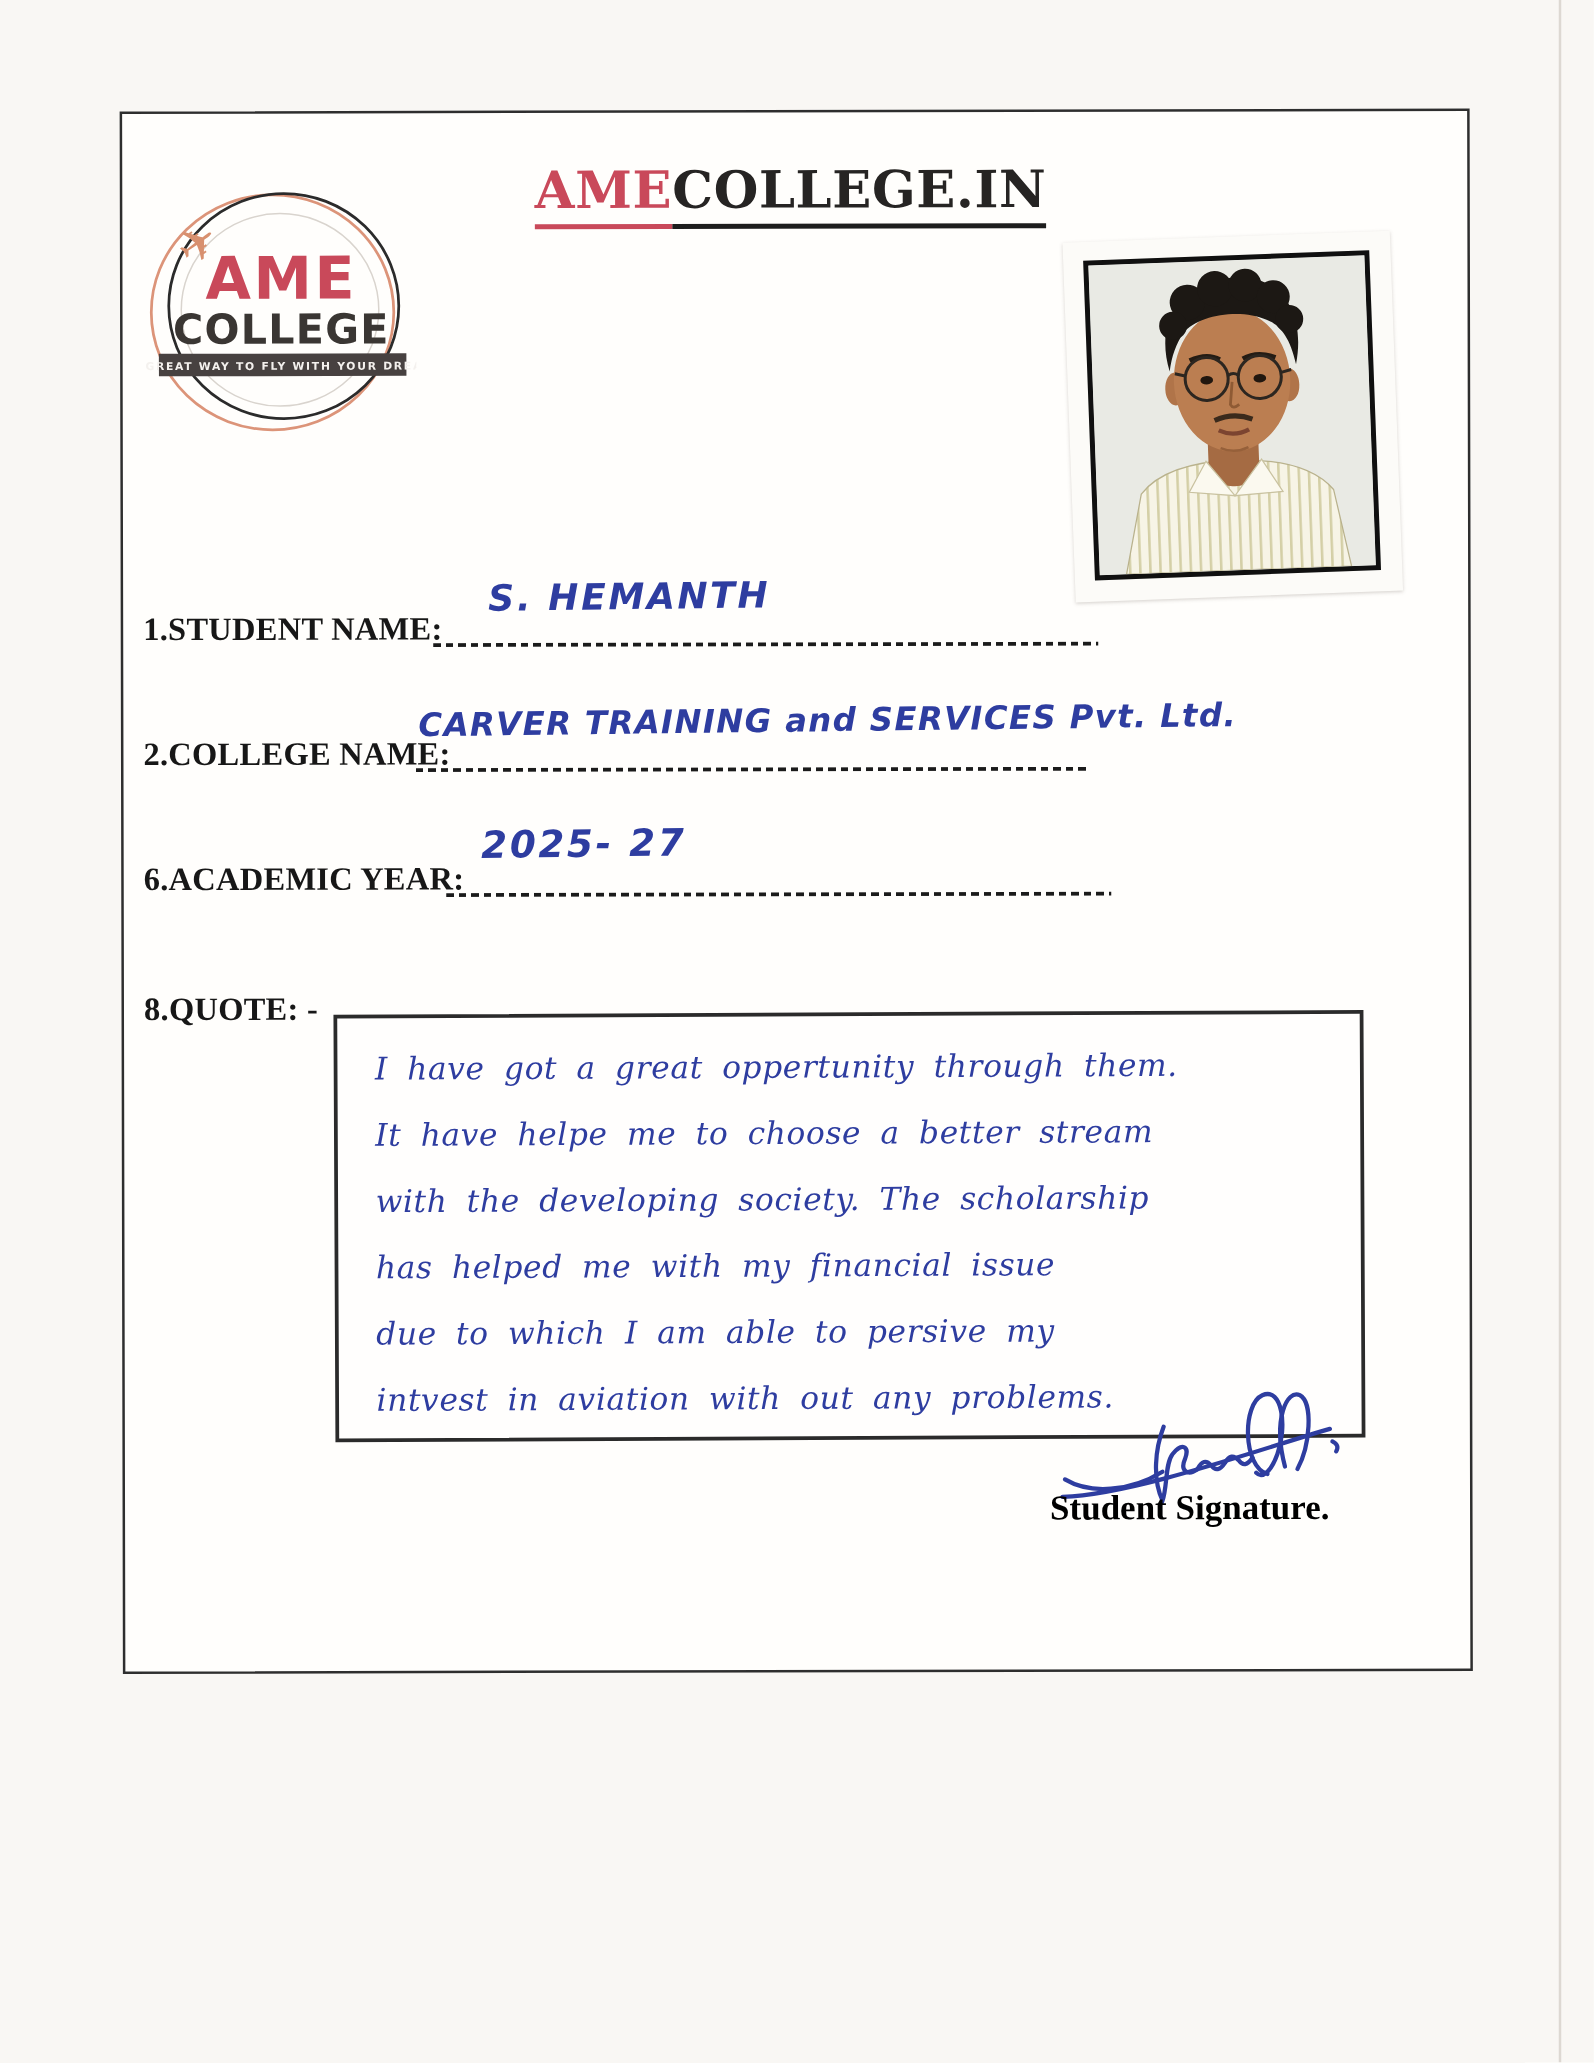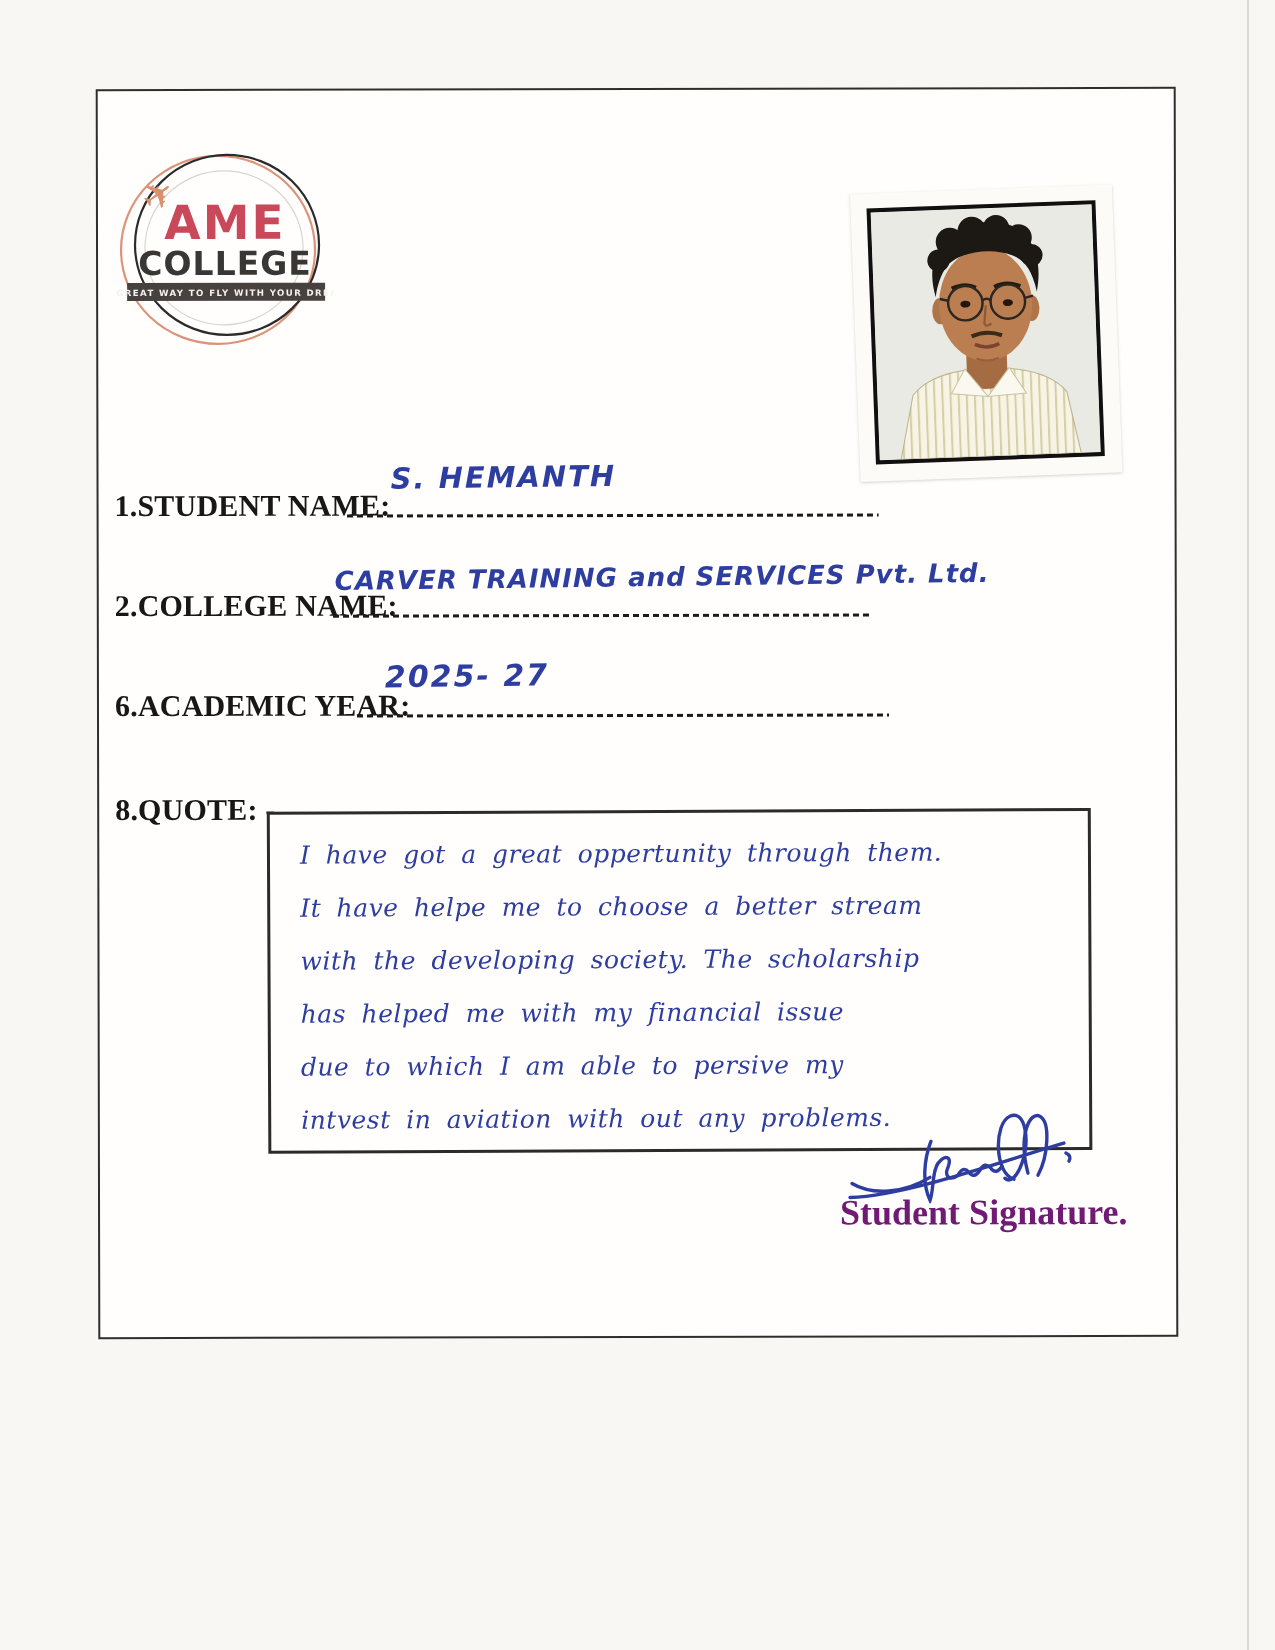--- a/index.html
+++ b/index.html
@@ -33,21 +33,21 @@
     box-shadow:0 1px 3px rgba(90,80,70,.25);
   }
   .photo-inner{
     position:absolute;left:16px;top:15px;right:17px;bottom:17px;
     border:4px solid #101010;overflow:hidden;background:#e9eae6;
   }
   .photo-inner svg{display:block;width:100%;height:100%;}
   
   .field-label{
     position:absolute;
-    font-family:"Liberation Serif", serif;font-weight:700;font-size:30px;
+    font-family:"Liberation Serif", serif;font-weight:700;font-size:26px;
     color:#171717;letter-spacing:0.2px;white-space:nowrap;
   }
   .dash-line{
     position:absolute;height:3px;
     background:repeating-linear-gradient(90deg,#1b1b1b 0 6px,transparent 6px 10px);
   }
   .hand-print{
     position:absolute;white-space:nowrap;
     font-family:"DejaVu Sans", sans-serif;font-style:italic;font-weight:600;
     color:#2e3da0;letter-spacing:2px;transform:rotate(-0.6deg);
@@ -60,22 +60,22 @@
   }
   .quote-line{
     font-family:"DejaVu Serif", serif;font-style:italic;
     color:#2e3da0;font-size:25px;line-height:53px;
     letter-spacing:0.5px;word-spacing:7px;white-space:nowrap;
   }
   
   .signature{position:absolute;left:738px;top:1014px;width:240px;height:100px;}
   .signature-caption{
     position:absolute;left:740px;top:1102px;
-    font-family:"Liberation Serif", serif;font-weight:700;font-size:36px;
-    color:#701a75;white-space:nowrap;
+    font-family:"Liberation Serif", serif;font-weight:700;font-size:28px;
+    color:#000000;white-space:nowrap;
   }
 </style>
 </head>
 <body>
 
 <div class="scan-edge-right"></div>
 
 <div class="page-frame">
 
   <div class="logo">
@@ -84,20 +84,21 @@
       <ellipse cx="114" cy="96" rx="92" ry="90" fill="none" stroke="#2b2b2b" stroke-width="2.2"></ellipse>
       <ellipse cx="111" cy="99" rx="79" ry="77" fill="none" stroke="#d9d4ce" stroke-width="1.2"></ellipse>
       <text x="40" y="66" font-family="DejaVu Sans, sans-serif" font-size="38" fill="#d8906f" transform="rotate(-36 40 66)">✈</text>
       <text x="112" y="90" text-anchor="middle" font-family="DejaVu Sans, sans-serif" font-weight="bold" font-size="47" letter-spacing="2" fill="#c9495a">AME</text>
       <text x="112" y="126" text-anchor="middle" font-family="DejaVu Sans, sans-serif" font-weight="bold" font-size="33" letter-spacing="1" fill="#3a3633">COLLEGE</text>
       <rect x="14" y="134" width="198" height="18" fill="#474140"></rect>
       <text x="113" y="147" text-anchor="middle" font-family="DejaVu Sans, sans-serif" font-weight="bold" font-size="8.6" letter-spacing="1.4" fill="#f4f1ee">A GREAT WAY TO FLY WITH YOUR DREAM</text>
     </svg>
   </div>
 
+  <div class="site-title"><span class="red">AME</span><span class="black">COLLEGE.IN</span></div>
 
   <div class="photo-matte">
     <div class="photo-inner">
       <svg viewBox="0 0 220 245" preserveAspectRatio="xMidYMid slice">
         <rect x="0" y="0" width="220" height="245" fill="#e9eae4"></rect>
         <defs>
           <pattern id="shirtStripes" width="8" height="8" patternUnits="userSpaceOnUse">
             <rect width="8" height="8" fill="#f7f4e6"></rect>
             <rect x="0" width="2" height="8" fill="#d4cfa6"></rect>
           </pattern>

